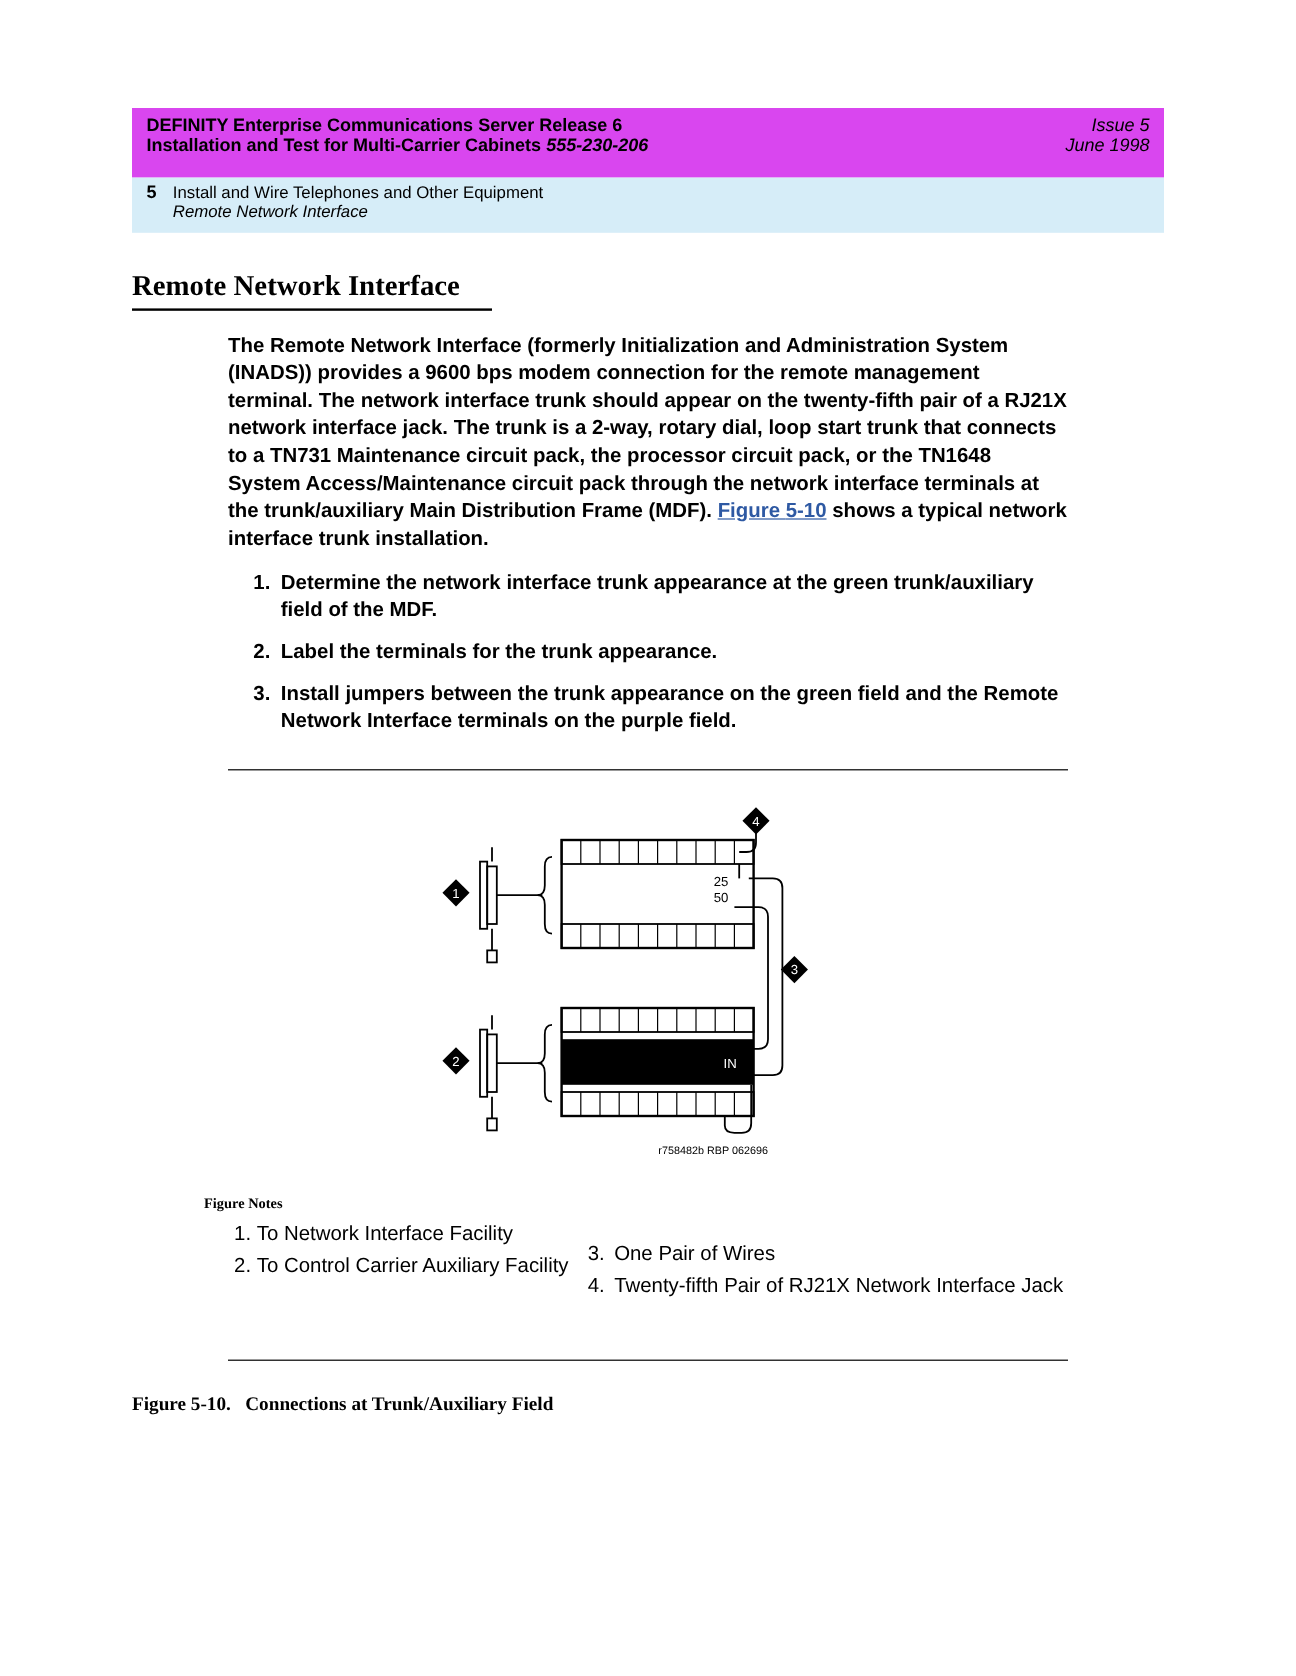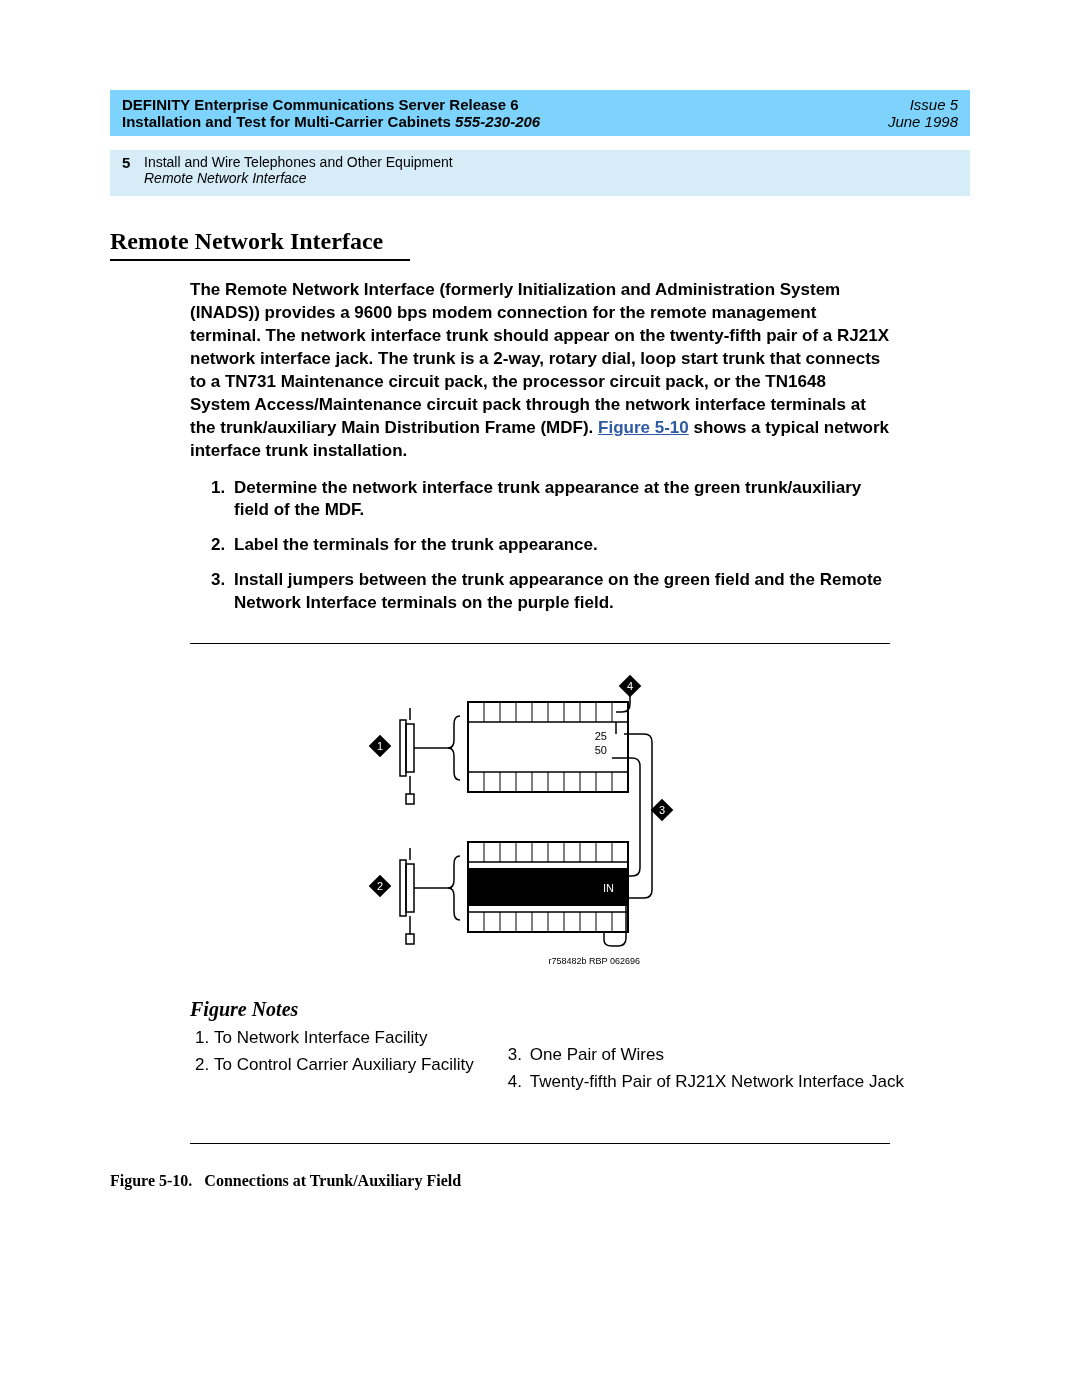--- a/index.html
+++ b/index.html
@@ -8,23 +8,23 @@
     background: #fff;
     font-family: Arial, Helvetica, sans-serif;
     font-size: 17px;
     color: #000;
     width: 1080px;
   }
   .page {
     padding: 90px 110px 40px 110px;
   }
   .header-block {
-    background: #7dd3fc;
-    padding: 6px 12px 6px 12px;
-    margin-bottom: 14px;
+    background: #d946ef;
+    padding: 6px 12px 18px 12px;
+    margin-bottom: 0;
   }
   .header-row {
     display: flex;
     justify-content: space-between;
     align-items: baseline;
   }
   .hdr-left { font-weight: bold; font-size: 15px; }
   .hdr-right { font-style: italic; font-size: 15px; }
   .subheader-block {
     background: #d6edf8;
@@ -64,29 +64,28 @@
     margin: 28px 80px 28px 80px;
   }
   .figure-area {
     display: flex;
     justify-content: center;
     margin: 6px 0 16px 0;
   }
   .figure-notes-head {
     font-family: "Book Antiqua", Palatino, serif;
     font-weight: bold;
-    font-size: 20px;
+    font-size: 12px;
+    margin-left: 60px;
+    margin-bottom: 6px;
+  }
+  .figure-notes-cols {
+    display: flex;
     margin-left: 80px;
-    margin-bottom: 6px;
-    font-style: italic;
-  }
-  .figure-notes-cols {
-    display: flex;
-    margin-left: 80px;
-    gap: 34px;
+    gap: 16px;
   }
   .figure-notes-cols ol {
     margin: 0;
     padding-left: 24px;
   }
   .figure-notes-cols li { margin-bottom: 4px; line-height:1.35;}
   .fn-right { list-style: none; padding-left: 0; }
   .fn-right li span.num { display: inline-block; width: 22px; }
   .figure-caption {
     font-family: "Book Antiqua", Palatino, serif;

